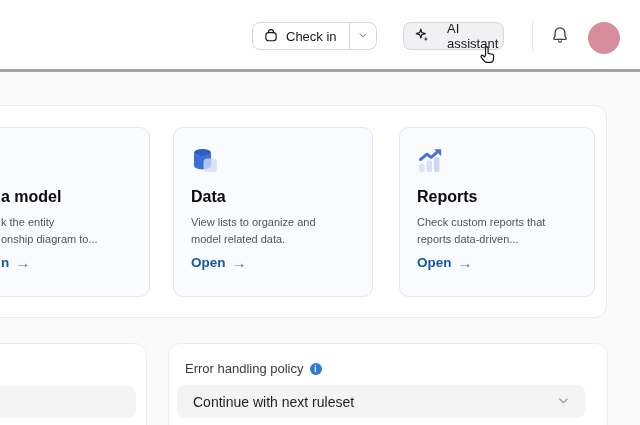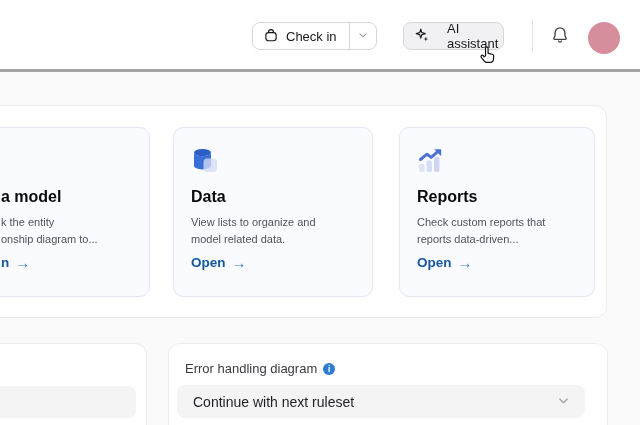--- a/index.html
+++ b/index.html
@@ -170,21 +170,21 @@
         <span class="arr">→</span>
     </div>
   </div>
 
   <div class="panel-bl">
     <div class="stub-input"></div>
   </div>
 
   <div class="panel-br">
     <div class="field-label">
-      <span>Error handling diagram</span>
+      <span>Error handling policy</span>
       <span class="info-dot"></span>
     </div>
     <div class="select">
       <span class="sel-text">Continue with next ruleset</span>
       <span>
         <svg width="15" height="15" viewBox="0 0 24 24" fill="none">
           <path d="M6 9.5 12 15.5 18 9.5" stroke="#a1a1aa" stroke-width="2" stroke-linecap="round" stroke-linejoin="round"></path>
         </svg>
       </span>
     </div>

